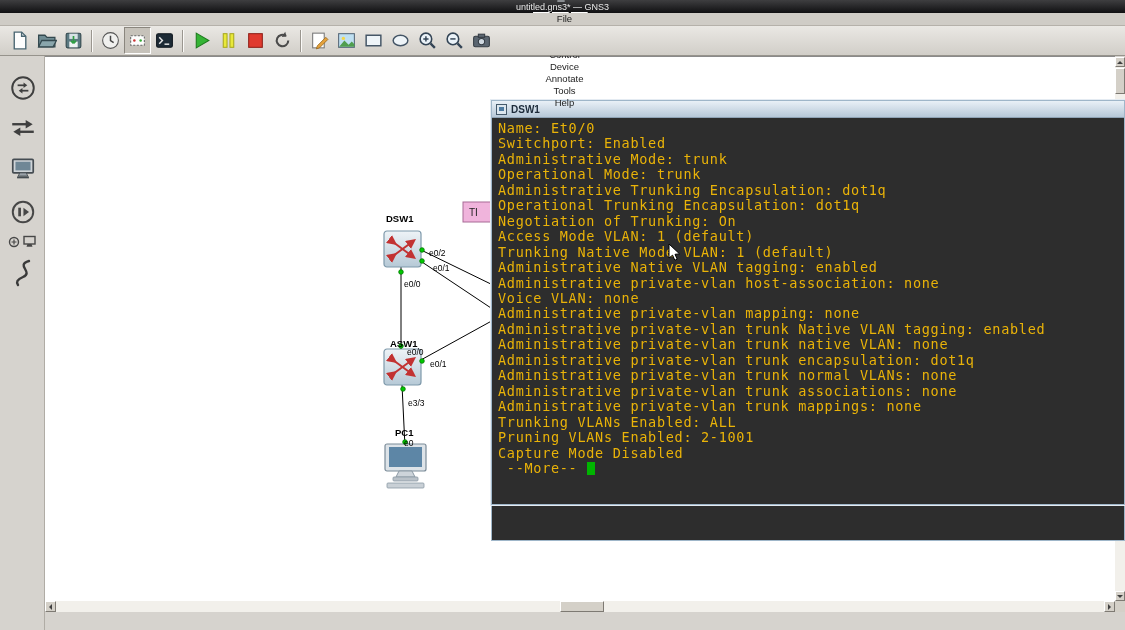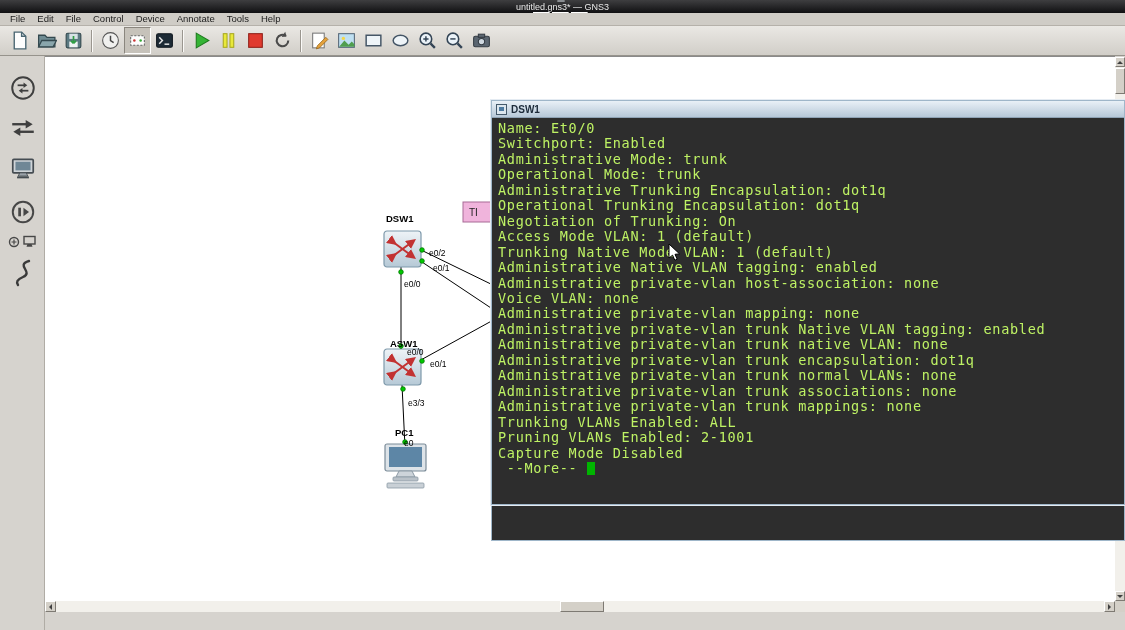--- a/index.html
+++ b/index.html
@@ -7,21 +7,21 @@
   .screen {position:relative;width:1125px;height:630px;font-family:"Liberation Sans",sans-serif;background:#d6d3ce;overflow:hidden;}
 
   
   .titlebar {position:absolute;left:0;top:0;width:100%;height:13px;background:linear-gradient(#3e3e40,#101012);display:flex;align-items:center;padding:0 4px;z-index:8;flex-direction:column;}
   .app-icon {width:8px;height:8px;background:#b9bdc2;border:1px solid #8a8e92;border-radius:2px;margin-right:4px;}
   .title-text {color:#e9e9e9;font-size:9px;flex:1;white-space:nowrap;}
   .win-btns {display:flex;gap:2px;margin-right:5px;}
   .wbtn {width:17px;height:10px;background:#d4d0c8;border:1px solid;border-color:#ffffff #6e6e6e #6e6e6e #ffffff;font-size:8px;line-height:8px;text-align:center;color:#111;}
 
   
-  .menubar {position:absolute;left:0;top:13px;width:100%;height:13px;background:#cfccc6;display:flex;align-items:center;padding-left:4px;border-bottom:1px solid #b5b1aa;z-index:8;}
+  .menubar {position:absolute;left:0;top:13px;width:100%;height:13px;background:#cfccc6;display:flex;align-items:center;padding-left:4px;border-bottom:1px solid #b5b1aa;z-index:8;flex-direction:column;}
   .menu-item {font-size:9.5px;color:#1c1c1c;padding:0 6px;line-height:12px;}
 
   
   .toolbar {position:absolute;left:0;top:26px;width:100%;height:30px;background:linear-gradient(#eae8e4,#d1cec8);border-bottom:1px solid #96938c;display:flex;align-items:center;padding-left:6px;z-index:8;}
   .tbtn {width:27px;height:27px;display:flex;align-items:center;justify-content:center;}
   .tbtn svg {width:21px;height:21px;}
   .tbtn.pressed {background:#c6c2ba;border:1px solid;border-color:#8a867e #ffffff #ffffff #8a867e;}
   .tsep {width:0;height:22px;border-left:1px solid #9a968f;border-right:1px solid #fbfaf8;margin:0 4px;}
 
   
@@ -43,21 +43,21 @@
 
   
   .term {position:absolute;background:#2d2d2d;font-family:"DejaVu Sans Mono",monospace;}
   .term-dsw1 {left:491px;top:100px;width:634px;height:405px;z-index:6;border:1px solid #9fb6c9;outline:1px solid #e4ebf2;}
   .term-asw1 {left:491px;top:460px;width:634px;height:81px;z-index:5;border:1px solid #9fb6c9;overflow:hidden;}
   .term-titlebar {height:17px;background:linear-gradient(#e9f0f7,#b7c8d8);display:flex;align-items:center;padding-left:4px;gap:4px;border-bottom:1px solid #8fa3b5;}
   .term-title {font-family:"Liberation Sans",sans-serif;font-size:10px;font-weight:bold;color:#1d2b3a;}
   .putty-icon {width:11px;height:11px;background:#dce6ee;border:1px solid #44596b;position:relative;}
   .putty-icon::after {content:"";position:absolute;left:2px;top:2px;width:5px;height:4px;background:#4d7aa0;}
   .term-body {padding:3px 0 0 6px;}
-  .tline {font-size:13.5px;line-height:15.45px;letter-spacing:0.7px;color:#bef264;white-space:pre;}
+  .tline {font-size:13.5px;line-height:15.45px;letter-spacing:0.7px;color:#eab308;white-space:pre;}
   .term-asw1 .term-body {padding-top:40px;}
   .term-asw1 .tline {color:#c6c6c6;}
   .cursor {display:inline-block;width:8px;height:13px;background:#00b400;vertical-align:-2px;margin-left:1px;}
 
   .mouse {position:absolute;left:668px;top:243px;z-index:9;pointer-events:none;}
 </style>
 </head>
 <body>
 
 <div class="screen">

